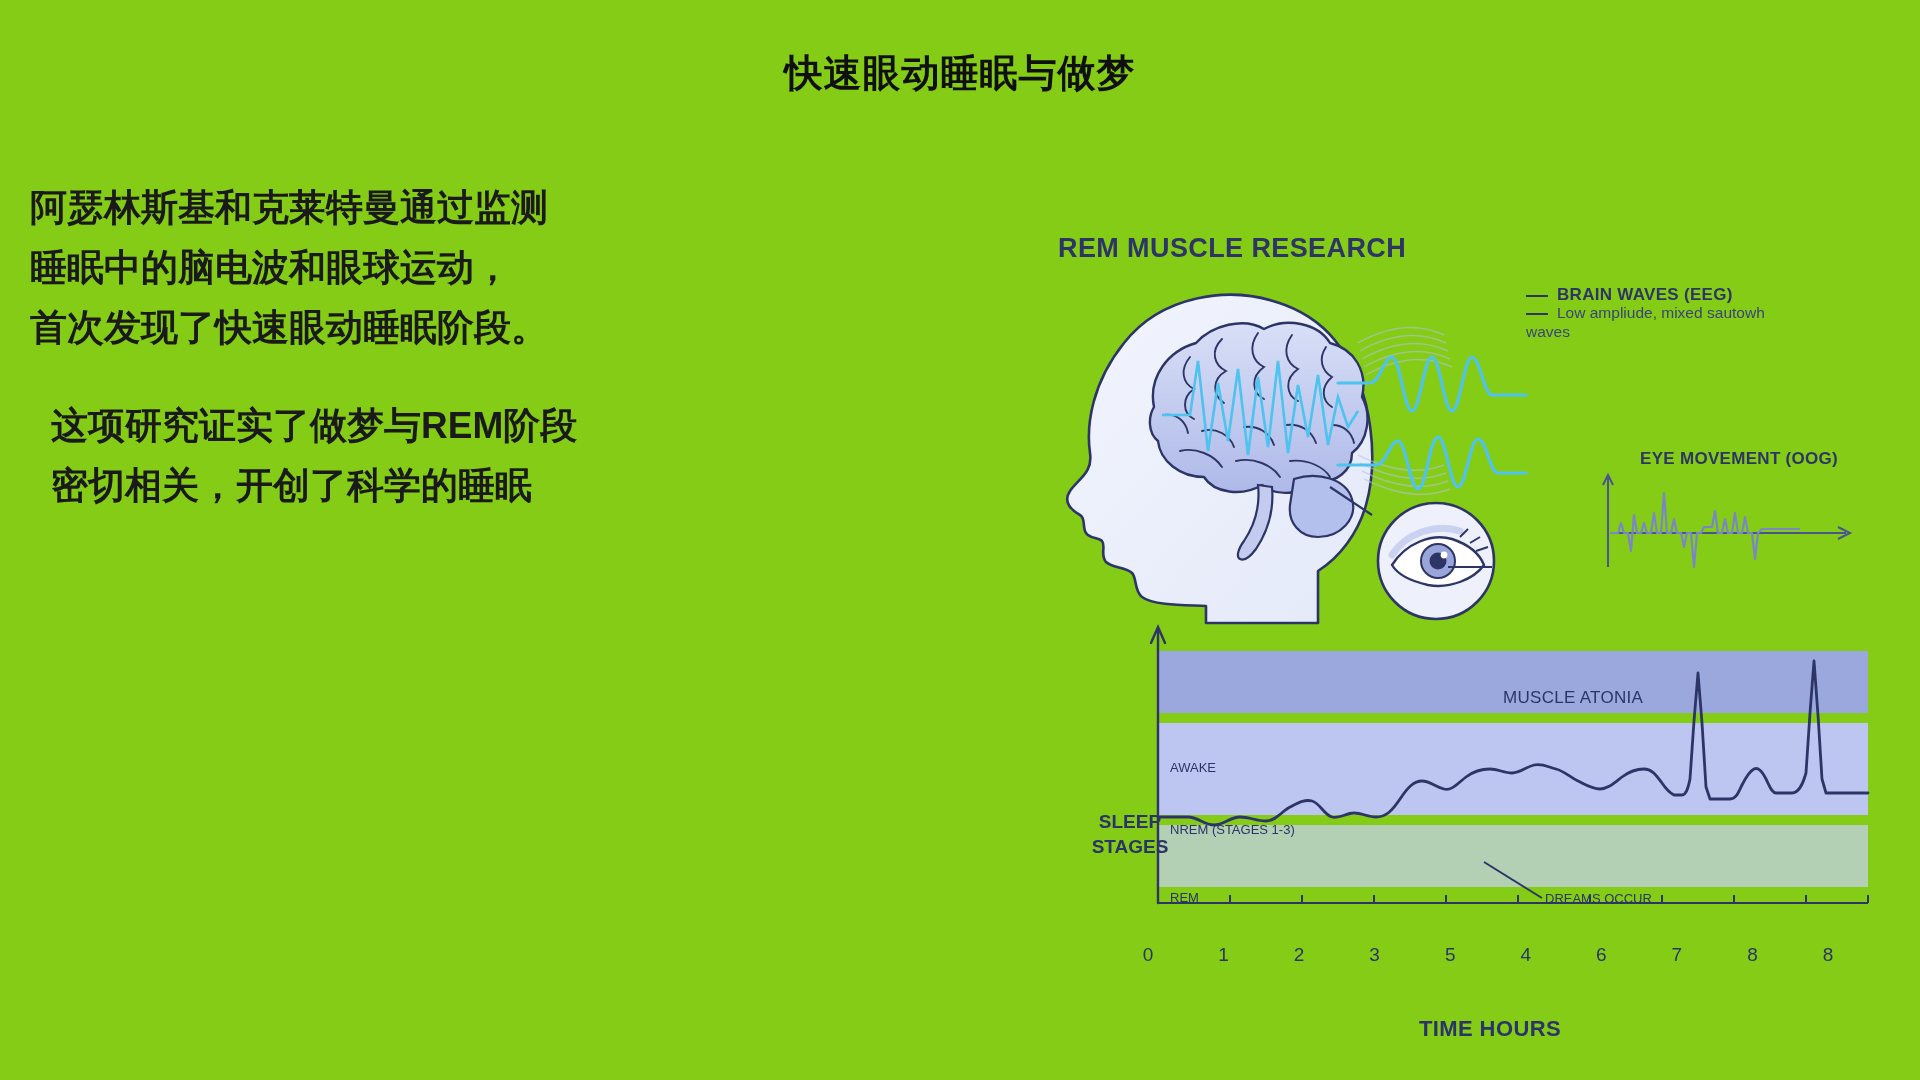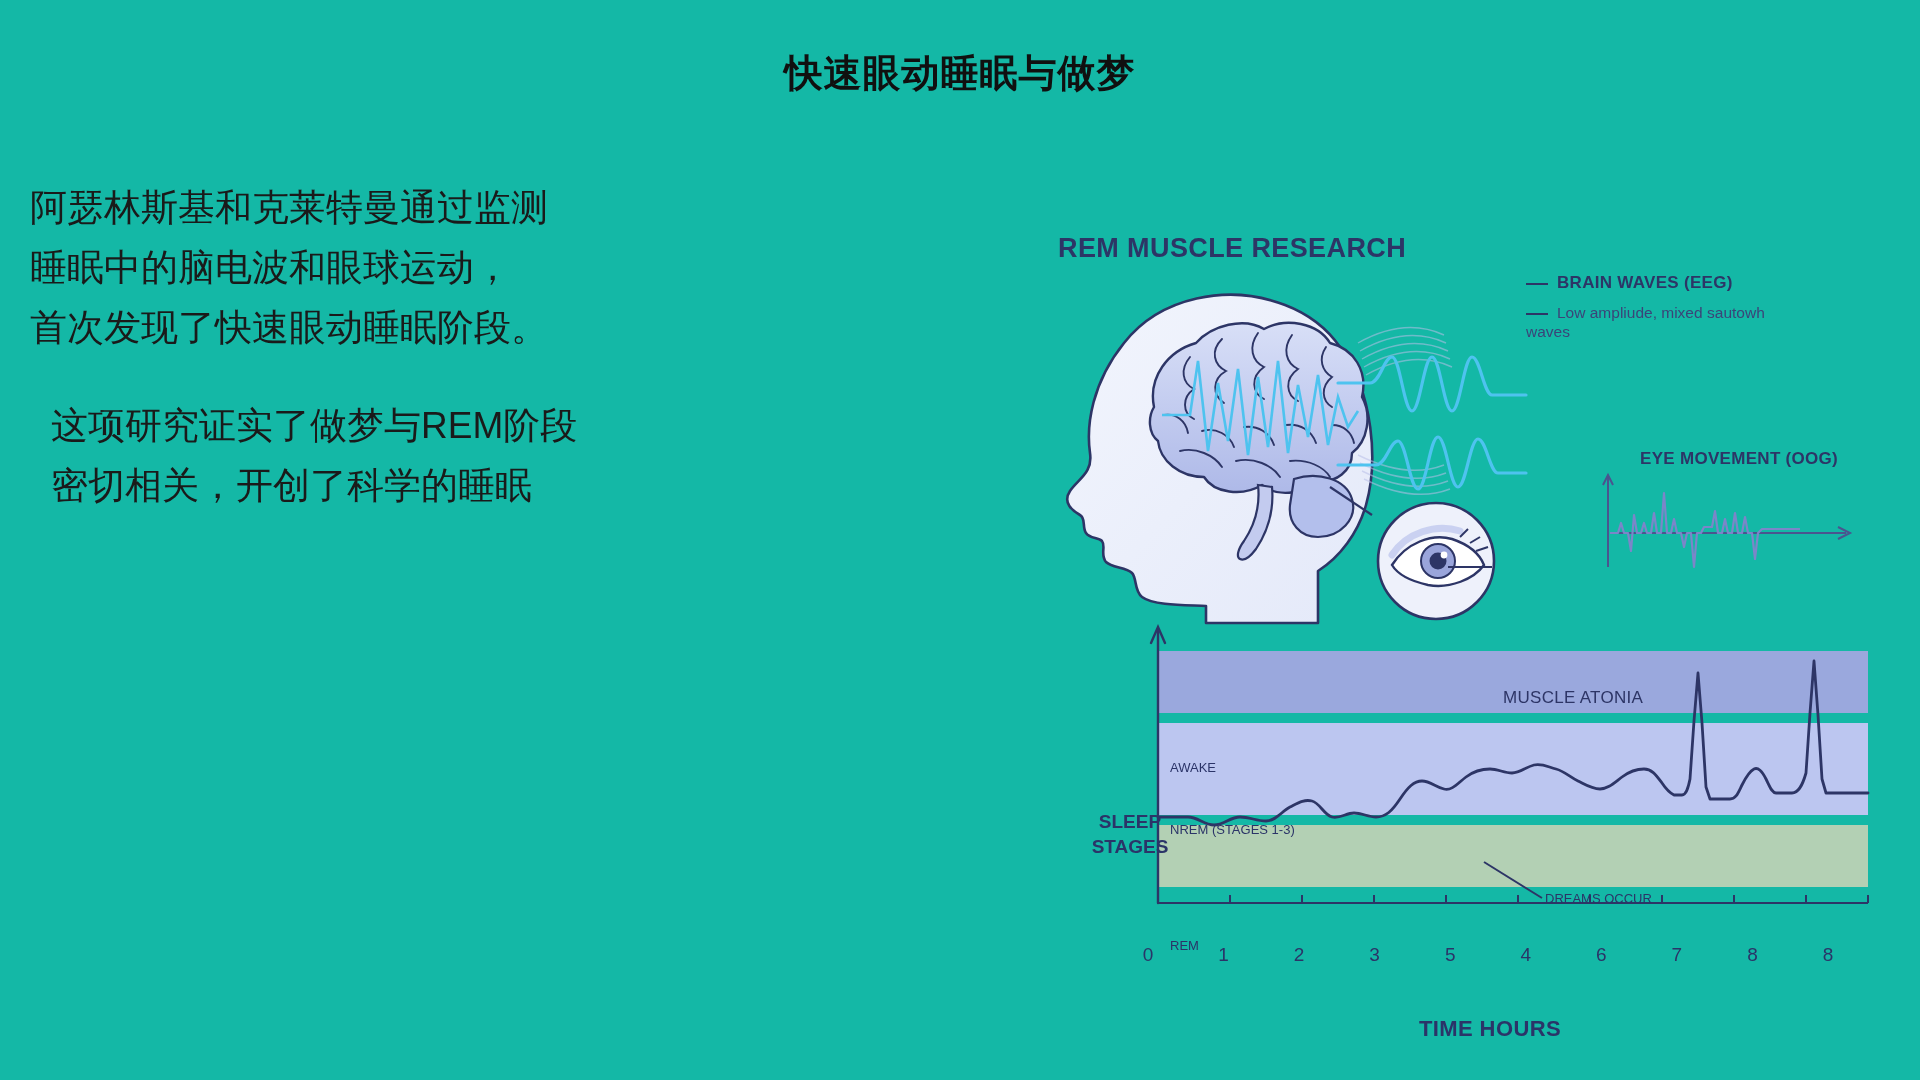--- a/index.html
+++ b/index.html
@@ -5,21 +5,21 @@
   * { box-sizing: border-box; margin: 0; padding: 0; }
   html, body {
     width: 1920px; height: 1080px;
     background: #ffffff;
     font-family: "Liberation Sans", "DejaVu Sans", sans-serif;
     overflow: hidden;
   }
   #page {
     position: relative;
     width: 1920px; height: 1080px;
-    background: #14b8a6;
+    background: #84cc16;
   }
   
   .slide-title {
     position: absolute;
     top: 48px; left: 0; right: 0;
     text-align: center;
     font-size: 38px;
     font-weight: bold;
     color: #101010;
     letter-spacing: 1px;
@@ -28,21 +28,21 @@
   .text-col {
     position: absolute;
     left: 30px;
     top: 178px;
     width: 720px;
   }
   .para {
     font-size: 37px;
     line-height: 1.62;
     color: #1a1a1a;
-    font-weight: 400;
+    font-weight: 700;
   }
   .para + .para { margin-top: 38px; margin-left: 21px; }
   .para .line { display: block; white-space: pre; }
 
   
   .infographic {
     position: absolute;
     left: 1040px;
     top: 205px;
     width: 860px;
@@ -76,21 +76,21 @@
   }
   .cl-title {
     font-size: 17px; font-weight: bold; letter-spacing: 0.3px;
     white-space: nowrap;
   }
   .cl-sub {
     font-size: 15.5px; font-weight: 400; line-height: 1.24;
     color: #3b4479;
   }
 
-  .eeg-label-1 { left: 486px; top: 68px; }
+  .eeg-label-1 { left: 486px; top: 80px; }
   .eeg-label-2 { left: 486px; top: 98px; width: 250px; }
   .eeg-label-3 { left: 486px; top: 178px; width: 290px; }
 
   .oog-title {
     position: absolute;
     left: 600px; top: 244px;
     font-size: 17px; font-weight: bold;
     color: #2d3566; letter-spacing: 0.3px;
     white-space: nowrap;
     text-align: center;
@@ -116,21 +116,21 @@
     white-space: nowrap;
   }
   .band-label {
     position: absolute;
     font-size: 13px;
     color: #2b3468;
     white-space: nowrap;
   }
   .lbl-awake { left: 1170px; top: 760px; }
   .lbl-nrem  { left: 1170px; top: 822px; }
-  .lbl-rem   { left: 1170px; top: 890px; margin-top: 48px; }
+  .lbl-rem   { left: 1170px; top: 890px; }
   .lbl-dreams{ left: 1545px; top: 891px; }
 
   .axis-caption {
     position: absolute;
     left: 1085px; top: 810px;
     width: 90px;
     text-align: center;
     font-size: 19px;
     font-weight: bold;
     color: #2b3468;

